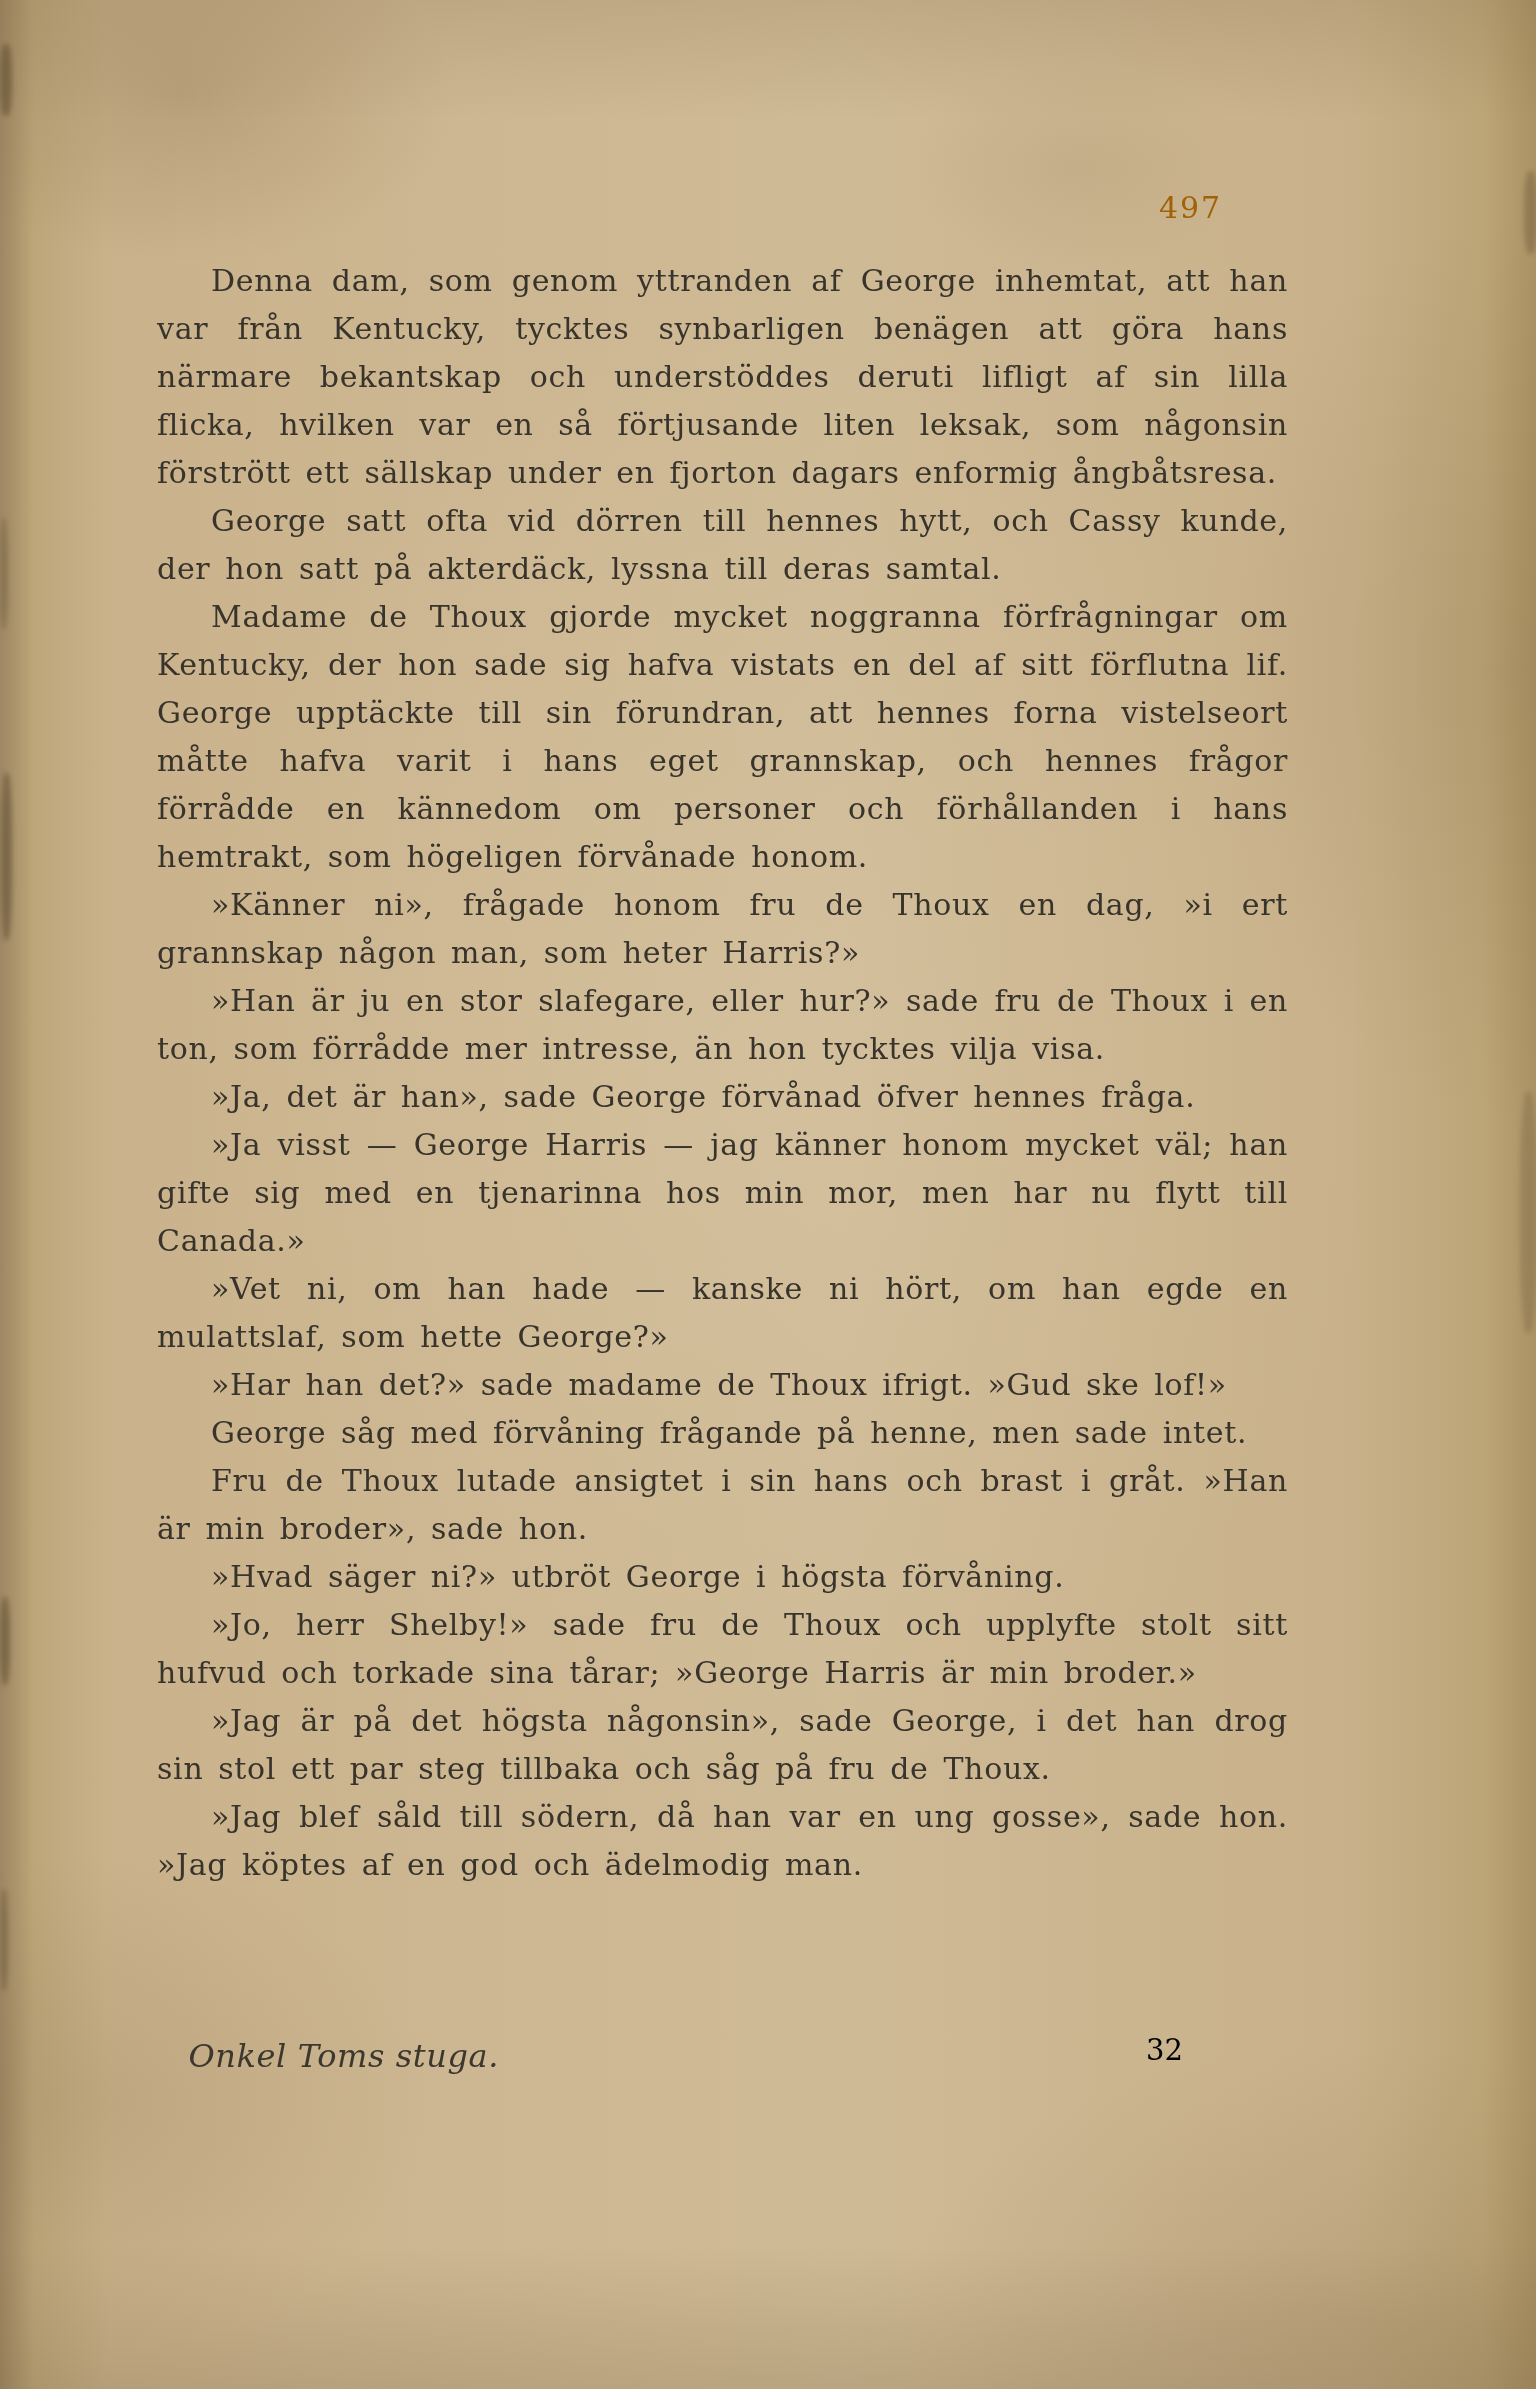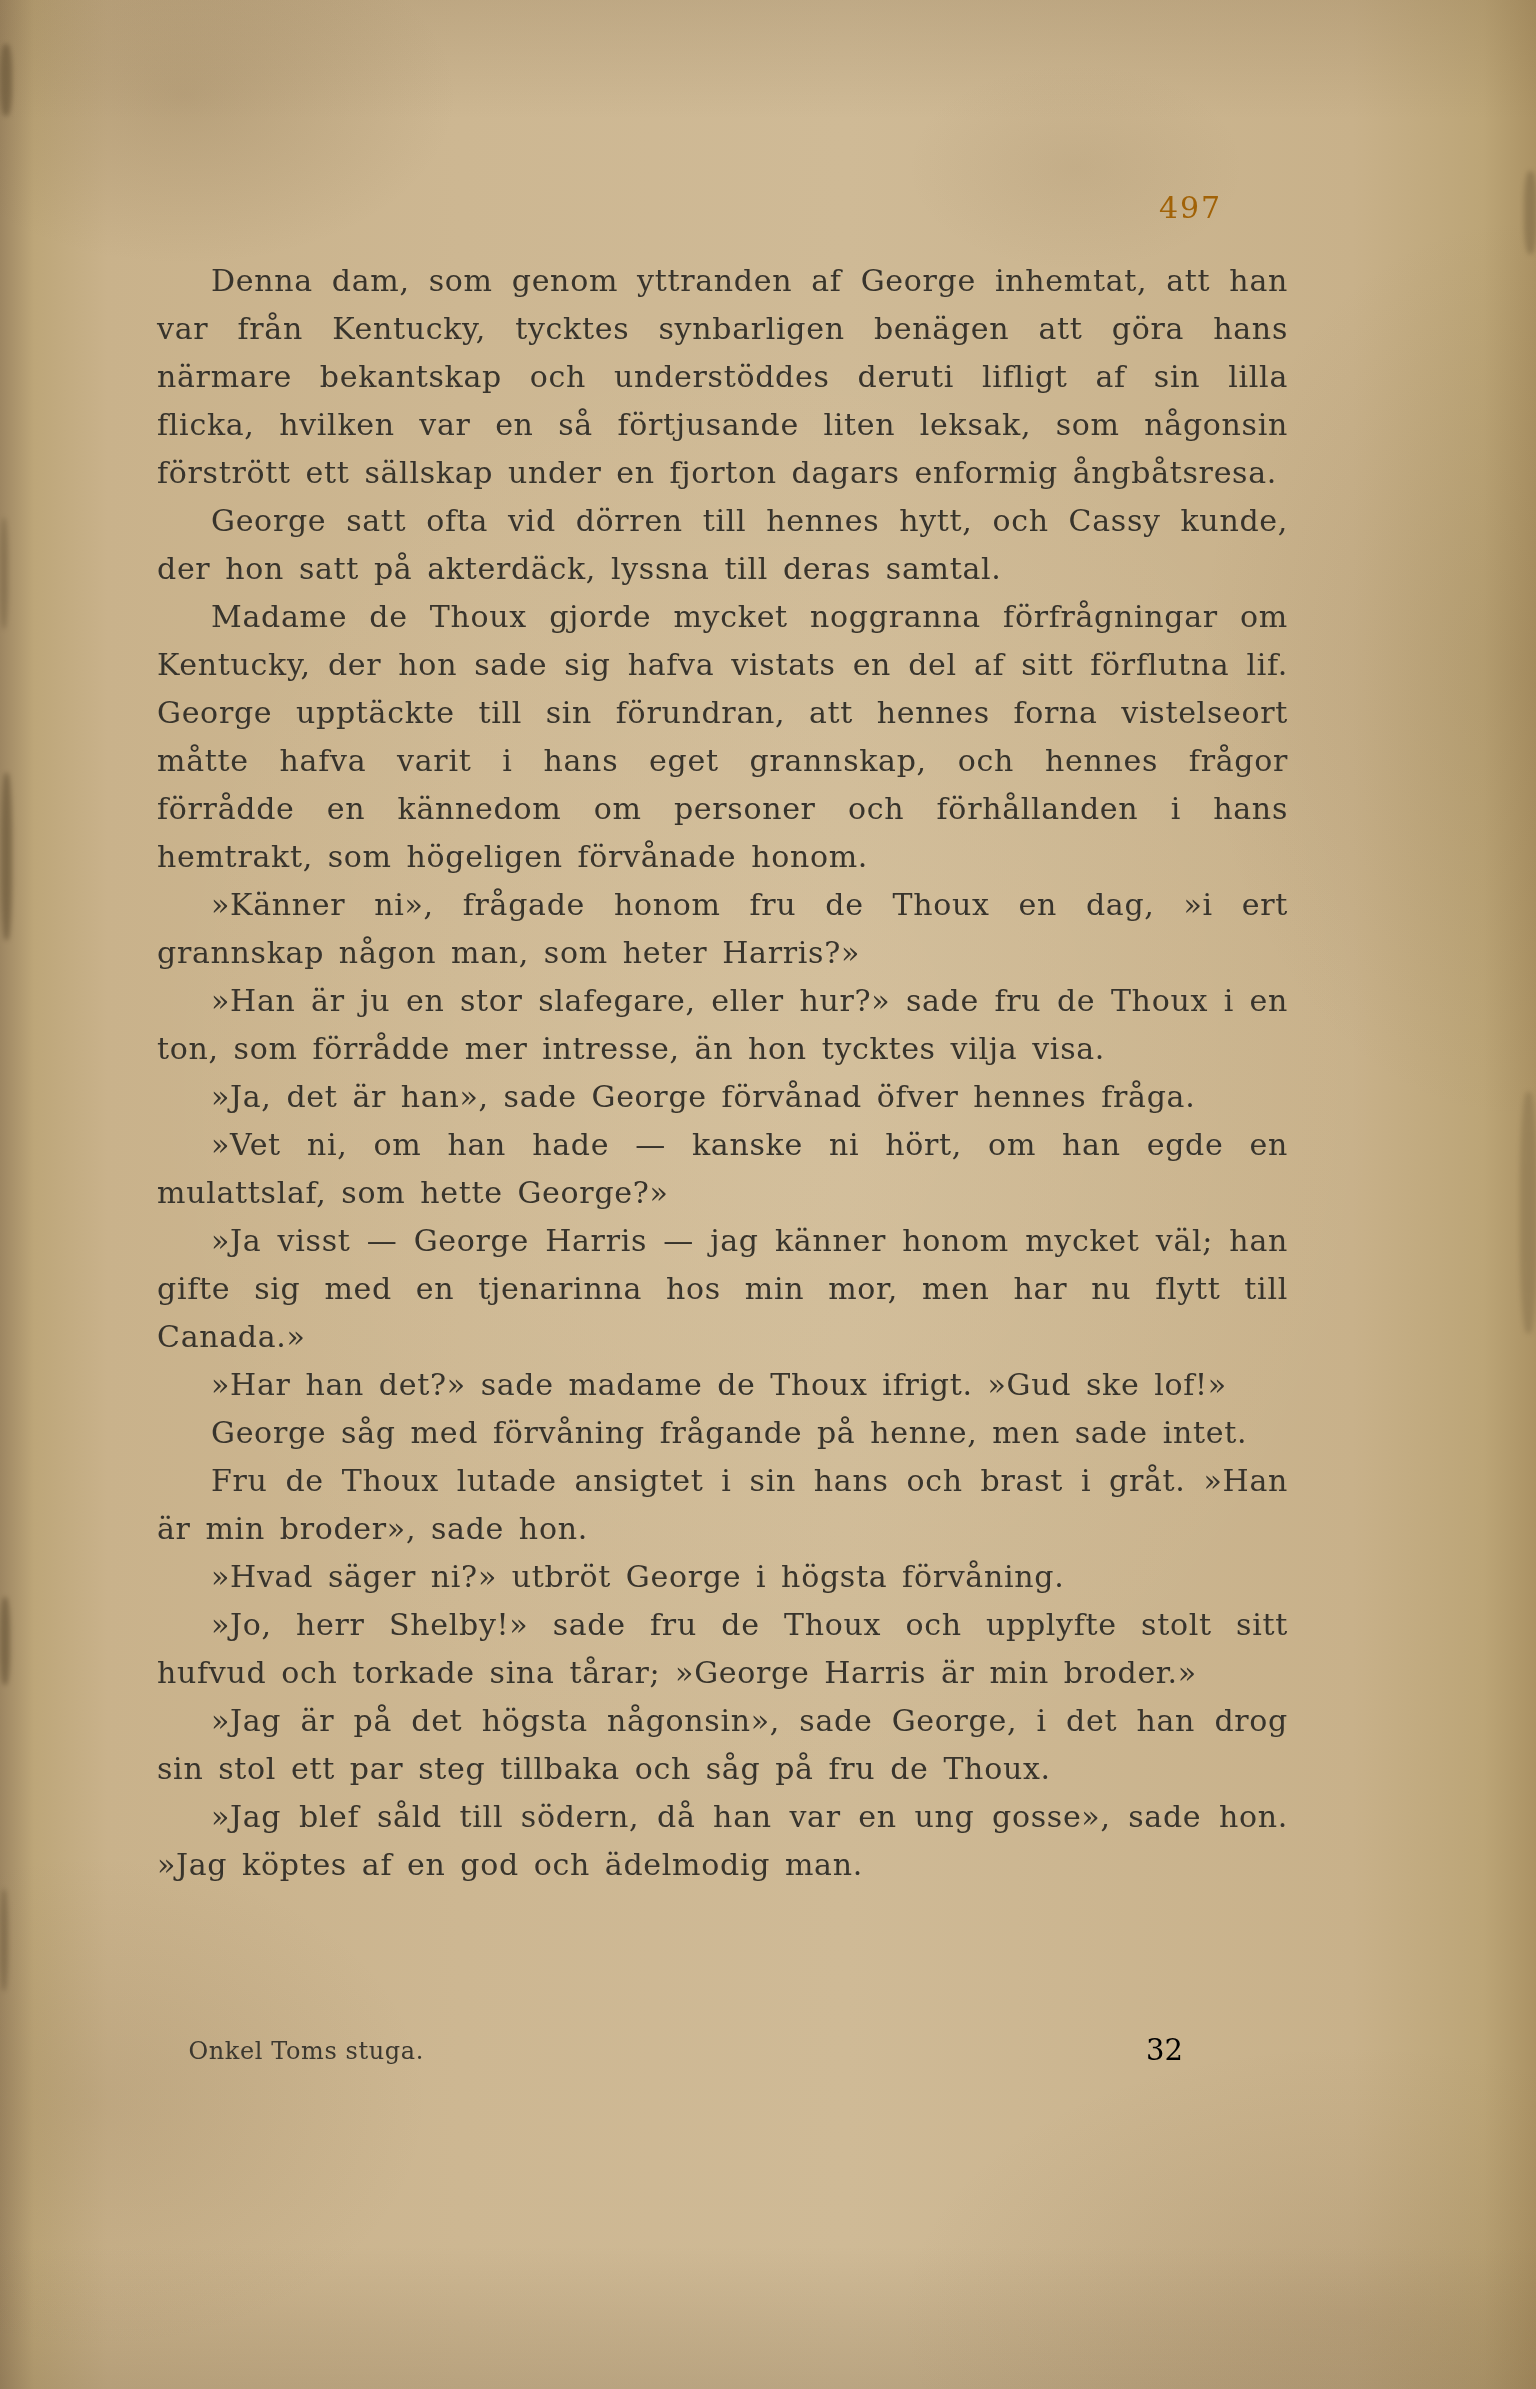--- a/index.html
+++ b/index.html
@@ -73,21 +73,22 @@
     position: absolute;
     left: 157px;
     top: 2033px;
     width: 1131px;
     height: 37px;
   }
   .footer-left {
     position: absolute;
     left: 31.5px;
     top: 3.7px;
-    font-size: 24px;
+    font-style: italic;
+    font-size: 32px;
     letter-spacing: 0.6px;
     color: #3c382f;
   }
   .footer-right {
     position: absolute;
     left: 989px;
     top: 0;
     font-size: 29px;
     color: #000000;
   }
@@ -108,22 +109,22 @@
 
   <div class="page-number">497</div>
 
   <main class="text-block">
     <p>Denna dam, som genom yttranden af George inhemtat, att han var från Kentucky, tycktes synbarligen benägen att göra hans närmare bekantskap och understöddes deruti lifligt af sin lilla flicka, hvilken var en så förtjusande liten leksak, som någonsin förstrött ett sällskap under en fjorton dagars enformig ångbåtsresa.</p>
     <p>George satt ofta vid dörren till hennes hytt, och Cassy kunde, der hon satt på akterdäck, lyssna till deras samtal.</p>
     <p>Madame de Thoux gjorde mycket noggranna förfrågningar om Kentucky, der hon sade sig hafva vistats en del af sitt förflutna lif. George upptäckte till sin förundran, att hennes forna vistelseort måtte hafva varit i hans eget grannskap, och hennes frågor förrådde en kännedom om personer och förhållanden i hans hemtrakt, som högeligen förvånade honom.</p>
     <p>»Känner ni», frågade honom fru de Thoux en dag, »i ert grannskap någon man, som heter Harris?»</p>
     <p>»Han är ju en stor slafegare, eller hur?» sade fru de Thoux i en ton, som förrådde mer intresse, än hon tycktes vilja visa.</p>
     <p>»Ja, det är han», sade George förvånad öfver hennes fråga.</p>
+    <p>»Ja visst — George Harris — jag känner honom mycket väl; han gifte sig med en tjenarinna hos min mor, men har nu flytt till Canada.»</p>
     <p>»Vet ni, om han hade — kanske ni hört, om han egde en mulattslaf, som hette George?»</p>
-    <p>»Ja visst — George Harris — jag känner honom mycket väl; han gifte sig med en tjenarinna hos min mor, men har nu flytt till Canada.»</p>
     <p>»Har han det?» sade madame de Thoux ifrigt. »Gud ske lof!»</p>
     <p>George såg med förvåning frågande på henne, men sade intet.</p>
     <p>Fru de Thoux lutade ansigtet i sin hans och brast i gråt. »Han är min broder», sade hon.</p>
     <p>»Hvad säger ni?» utbröt George i högsta förvåning.</p>
     <p>»Jo, herr Shelby!» sade fru de Thoux och upplyfte stolt sitt hufvud och torkade sina tårar; »George Harris är min broder.»</p>
     <p>»Jag är på det högsta någonsin», sade George, i det han drog sin stol ett par steg tillbaka och såg på fru de Thoux.</p>
     <p>»Jag blef såld till södern, då han var en ung gosse», sade hon. »Jag köptes af en god och ädelmodig man.</p>
   </main>
 
   <div class="footer">

